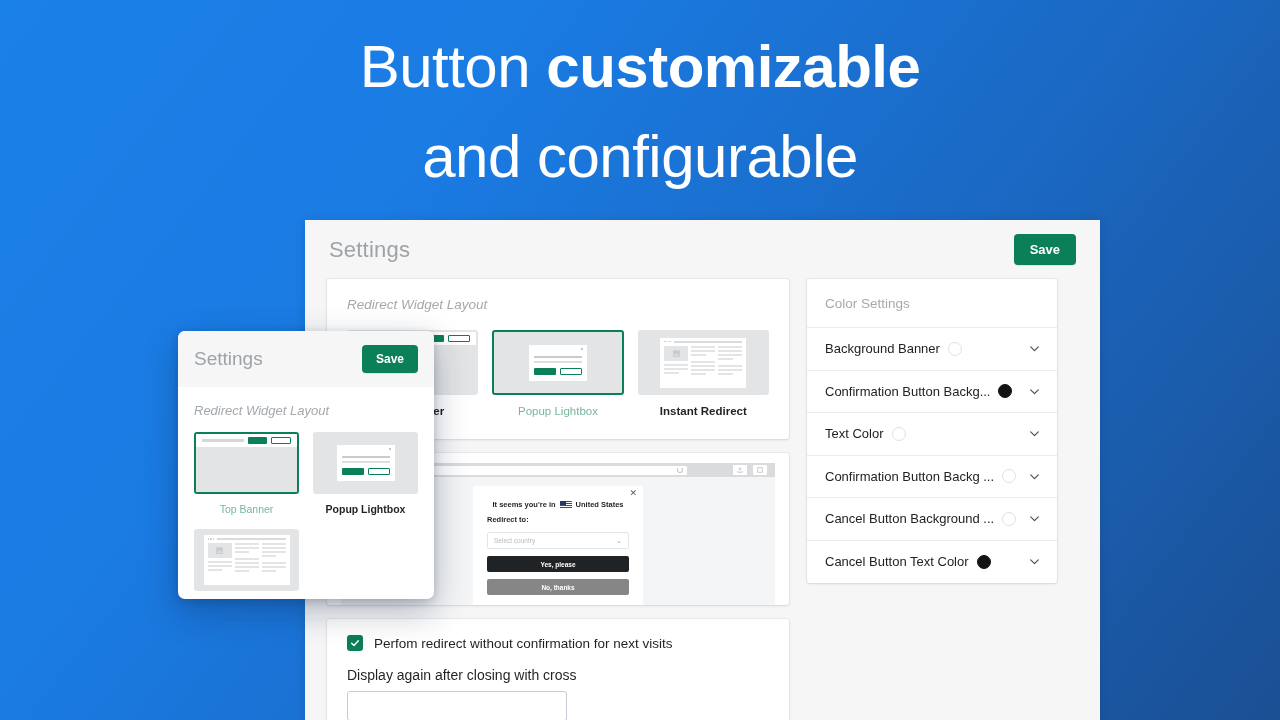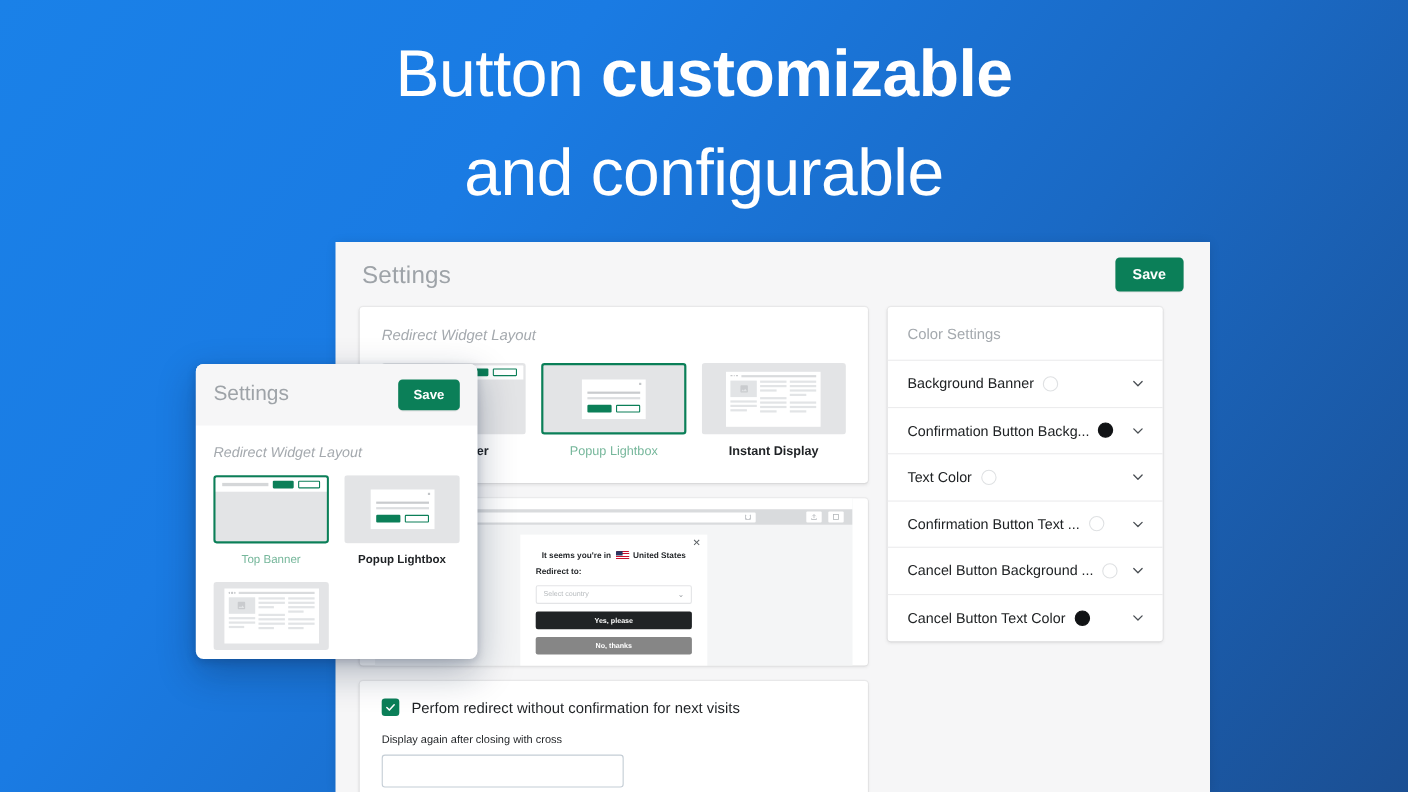--- a/index.html
+++ b/index.html
@@ -201,21 +201,21 @@
 
   
   .check-card { margin-top: 14px; padding: 16px 20px 20px 20px; }
   .check-row { display:flex; align-items:center; gap:11px; }
   .chk {
     width: 16px; height:16px; border-radius:3px; background:#0b7f58;
     display:flex;align-items:center;justify-content:center; cursor:pointer;
   }
   .chk svg { width:10px;height:10px; }
   .check-row .lbl { font-size:13.5px; color:#1f2225; }
-  .sub-label { font-size:10px; color:#1f2225; margin-top:16px; }
+  .sub-label { font-size:14px; color:#1f2225; margin-top:16px; }
   .sub-input { margin-top:8px; height: 30px; border:1px solid #c4cdd5; border-radius:3px; background:#fff; width: 220px;}
 
   
   .col-right { width: 250px; }
   .color-head {
     padding: 17px 18px 16px 18px;
     font-size: 13.5px;
     color: #a4a9ae;
     border-bottom: 1px solid #ececed;
   }
@@ -352,21 +352,21 @@
                           <div class="ln"></div>
                           <div class="ln s"></div>
                         <div class="ln" style="margin-top:5px"></div>
                           <div class="ln"></div>
                           <div class="ln s"></div>
                       </div>
                     </div>
                   </div>
                 </div>
               </div>
-              <div class="thumb-cap">Instant Display</div>
+              <div class="thumb-cap">Instant Redirect</div>
             </div>
 
           </div>
         </div>
 
         <div class="card preview-card">
           <div class="preview-inner">
             <div class="browser-top"></div>
             <div class="browser-bar">
               <div class="urlbar">
@@ -447,21 +447,21 @@
             <span class="name">Text Color</span>
             <span class="swatch"></span>
             <span class="chev">
                 <svg viewBox="0 0 24 24" fill="none" stroke="currentColor" stroke-width="2.2" stroke-linecap="round" stroke-linejoin="round">
                   <path d="M5 9l7 7 7-7"></path>
                 </svg>
               </span>
           </div>
 
           <div class="color-row">
-            <span class="name">Confirmation Button Text ...</span>
+            <span class="name">Confirmation Button Backg ...</span>
             <span class="swatch"></span>
             <span class="chev">
                 <svg viewBox="0 0 24 24" fill="none" stroke="currentColor" stroke-width="2.2" stroke-linecap="round" stroke-linejoin="round">
                   <path d="M5 9l7 7 7-7"></path>
                 </svg>
               </span>
           </div>
 
           <div class="color-row">
             <span class="name">Cancel Button Background ...</span>

